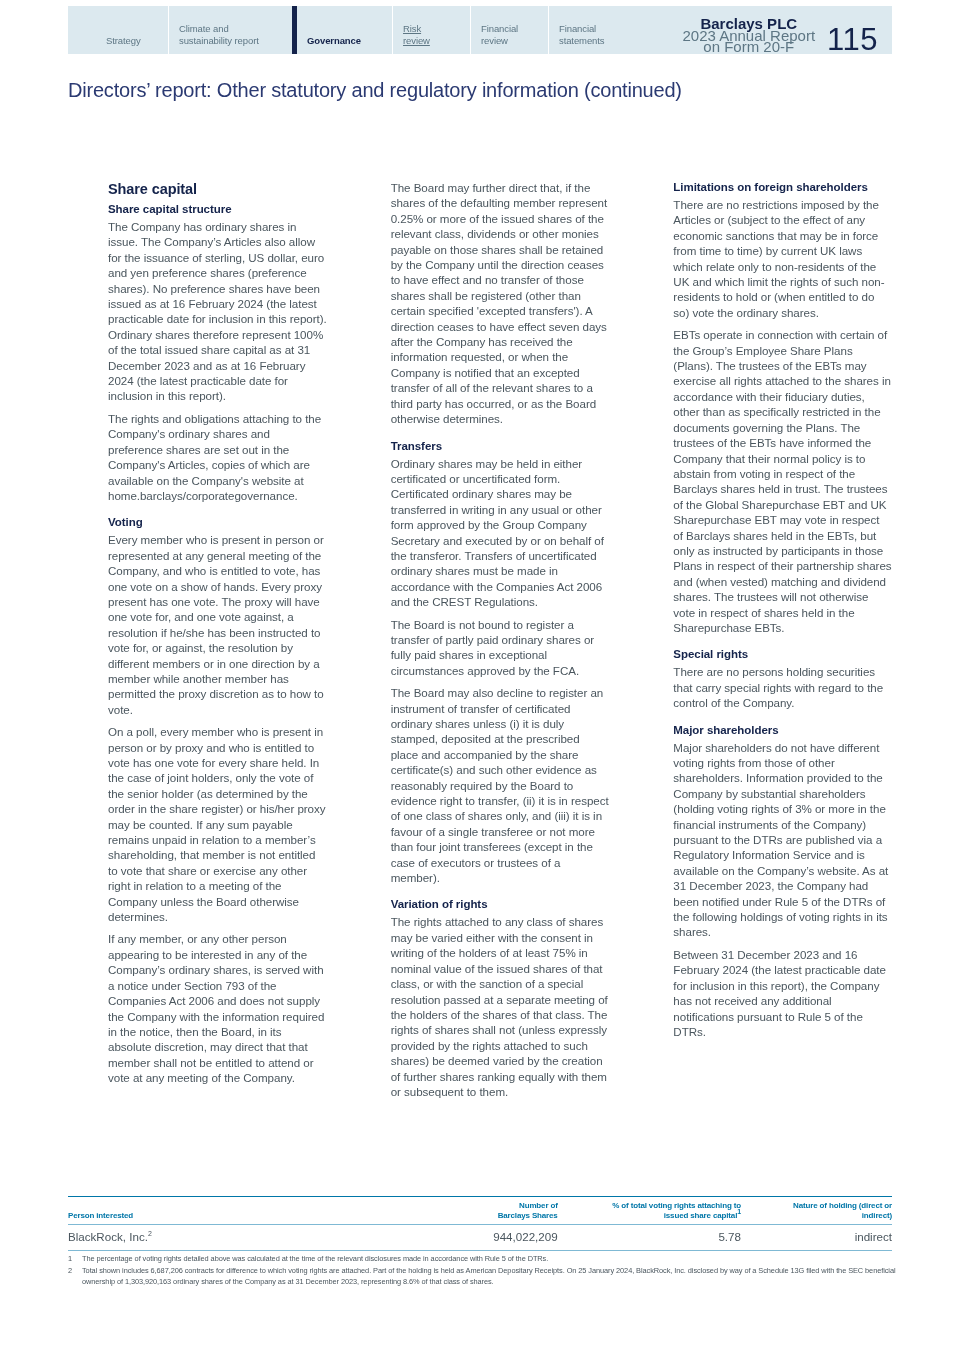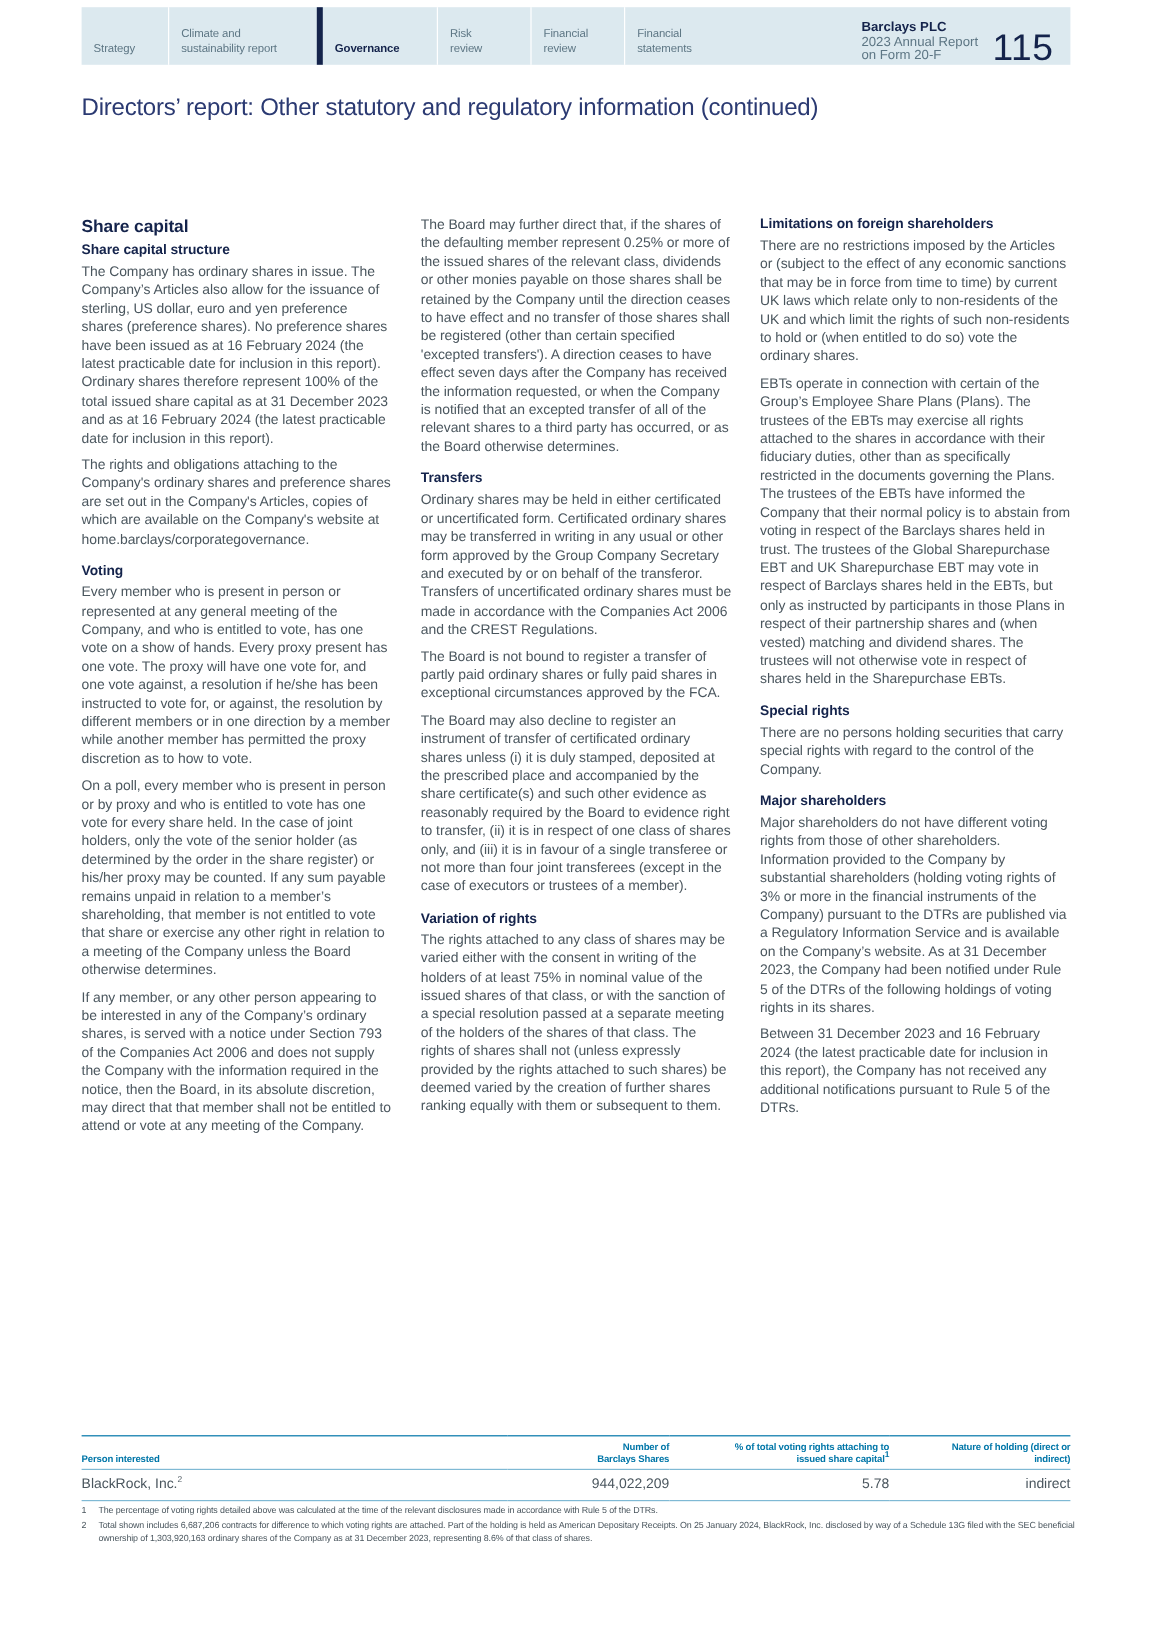--- a/index.html
+++ b/index.html
@@ -37,42 +37,42 @@
     display: flex;
     align-items: flex-end;
     padding: 0 0 8px 10px;
     font-size: 9.5px;
     line-height: 11.5px;
     color: #5d7684;
     letter-spacing: -0.1px;
     box-sizing: border-box;
     border-left: 1px solid #ffffff;
   }
-  .nav-tab:first-child { border-left: none; }
+  .nav-tab:first-child { border-left: none; margin-left: 28px; }
   .nav-tab.t-strategy  { width: 72px; }
   .nav-tab.t-climate   { width: 124px; }
   .nav-tab.t-gov       { width: 100px; border-left: 5px solid #14234b; }
-  .nav-tab.t-risk      { width: 78px; }
+  .nav-tab.t-risk      { width: 78px; text-decoration: underline; }
   .nav-tab.t-finrev    { width: 78px; }
   .nav-tab.t-finstate  { width: 84px; }
   .nav-tab.active {
     color: #14234b;
     font-weight: bold;
   }
   .nav-tab .lbl { display: block; }
 
   .report-meta {
     display: flex;
     align-items: flex-start;
     padding: 10px 14px 0 0;
     margin-left: auto;
   }
   .report-meta .meta-text {
-    text-align: left;
-    font-size: 11px;
+    text-align: center;
+    font-size: 15px;
     line-height: 11.6px;
     color: #5d7684;
     padding-top: 2px;
   }
   .report-meta .meta-text .brand {
     color: #14234b;
     font-weight: bold;
     display: block;
   }
   .report-meta .meta-text .line { display: block; }
@@ -103,20 +103,21 @@
   .columns {
     position: absolute;
     left: 68px;
     top: 180px;
     width: 824px;
     display: flex;
     gap: 24px;
   }
   .col {
     width: 259px;
+    margin-left: 40px;
   }
   h2.sec-title {
     margin: 0 0 4px 0;
     font-size: 14.5px;
     line-height: 18px;
     font-weight: bold;
     color: #14234b;
     letter-spacing: -0.1px;
   }
   h3.sub-title {

